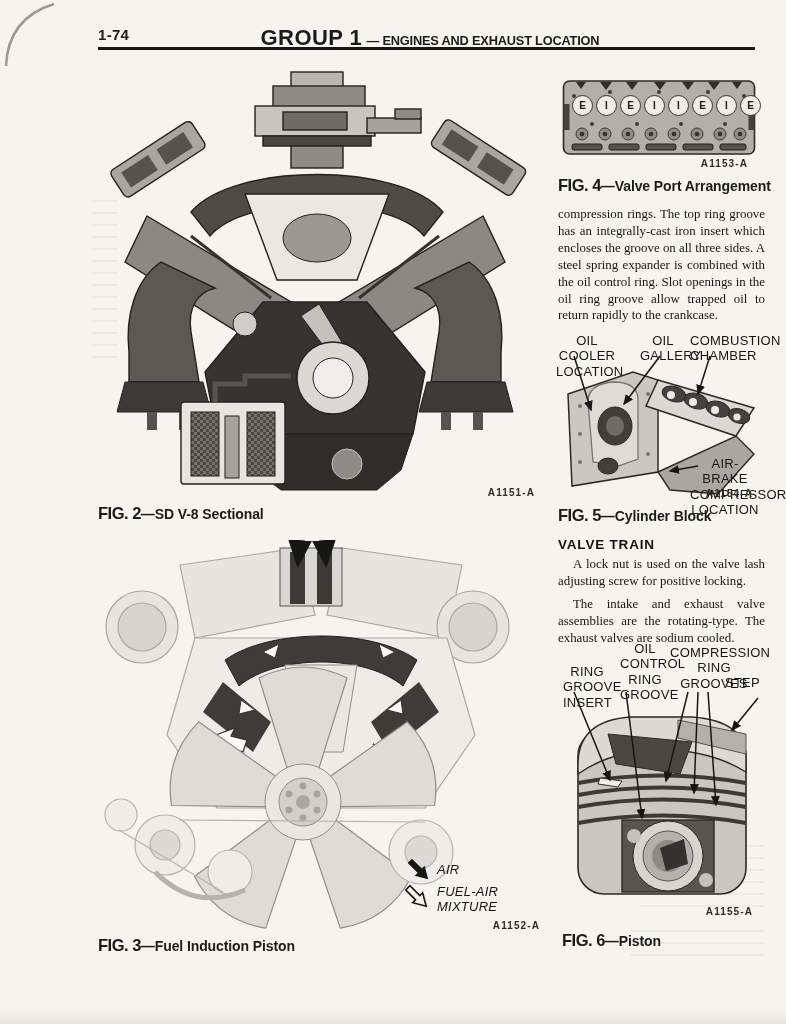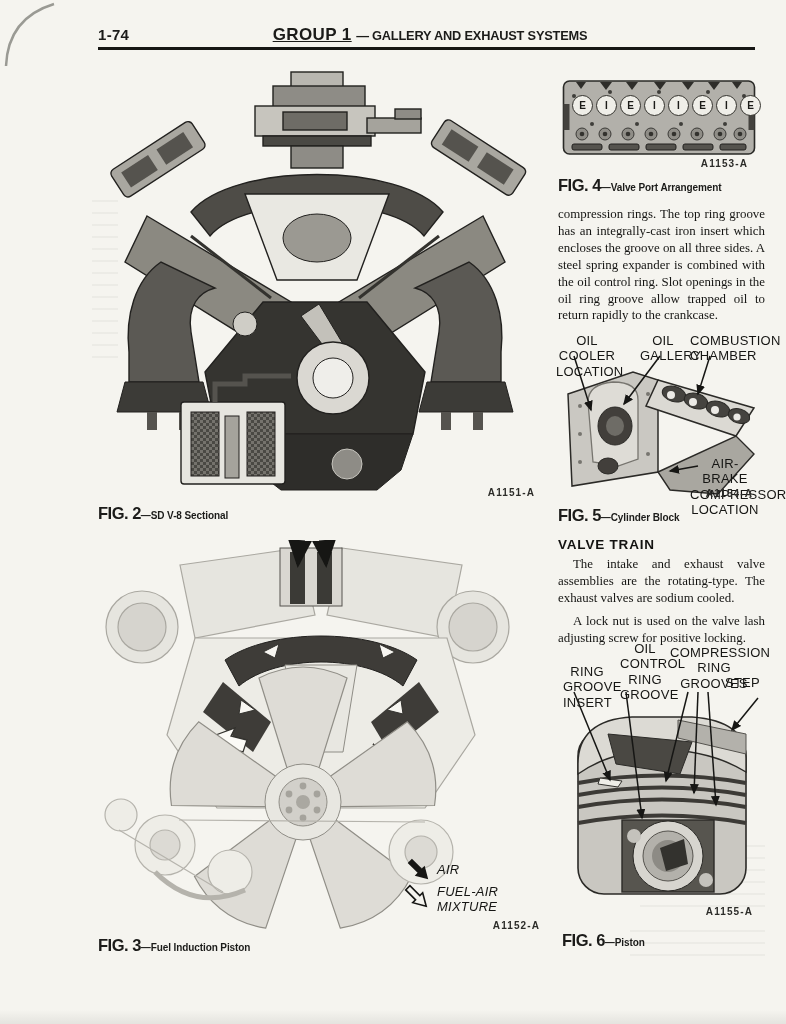--- a/index.html
+++ b/index.html
@@ -7,27 +7,27 @@
     position:relative;width:786px;height:1024px;margin:0 auto;
     background:#f5f4ef;
     font-family:"Liberation Sans",sans-serif;color:#1b1b19;overflow:hidden;
   }
   .page::after{content:"";position:absolute;left:0;bottom:0;width:100%;height:14px;
     background:linear-gradient(180deg,rgba(0,0,0,0) 0%,rgba(80,80,76,.10) 100%);pointer-events:none;}
   .abs{position:absolute;}
   
   .pagenum{font-size:15px;font-weight:700;letter-spacing:.3px;}
   .htitle{white-space:nowrap;}
-  .htitle .grp{font-size:17px;font-weight:800;letter-spacing:.4px;text-decoration:underline;}
+  .htitle .grp{font-size:22px;font-weight:800;letter-spacing:.4px;}
   .htitle .rest{font-size:12.8px;font-weight:700;letter-spacing:-0.2px;}
   .rule{background:#161614;height:3.2px;}
   
   .caption{white-space:nowrap;}
   .caption .figno{font-size:16.5px;font-weight:800;letter-spacing:-0.5px;}
-  .caption .figtitle{font-size:10px;font-weight:700;letter-spacing:-0.1px;margin-top:44px;}
+  .caption .figtitle{font-size:14px;font-weight:700;letter-spacing:-0.1px;margin-top:44px;}
   .photo-id{font-size:10px;font-weight:700;letter-spacing:1.1px;color:#2c2c29;}
   
   .fig-label{font-size:13px;line-height:1.18;letter-spacing:.25px;white-space:pre-line;
     text-align:center;color:#161614;font-weight:400;}
   .fig-label.left{text-align:left;font-style:italic;}
   
   .body-text{font-family:"Liberation Serif",serif;font-size:12.9px;line-height:1.31;
     text-align:justify;color:#151513;}
   .body-text p{margin:0 0 6px 0;}
   .body-text p.indent{text-indent:15px;}
@@ -51,21 +51,21 @@
     <path d="M6,66 Q8,18 54,4" fill="none" stroke="#9a9a94" stroke-width="2.5"></path>
   </svg>
 
   <div class="abs ghost" style="left:92px;top:200px;width:26px;height:165px"></div>
   <div class="abs ghost" style="left:640px;top:845px;width:125px;height:70px"></div>
   <div class="abs ghost" style="left:630px;top:930px;width:135px;height:30px"></div>
 
   <div class="abs pagenum" style="left:98px;top:26px">1-74</div>
   <div class="abs htitle" style="left:240px;top:25px;width:380px;text-align:center">
     <span class="grp">GROUP 1</span>
-    <span class="rest">— GALLERY AND EXHAUST SYSTEMS</span>
+    <span class="rest">— ENGINES AND EXHAUST LOCATION</span>
   </div>
   <div class="abs rule" style="left:98px;top:47px;width:657px"></div>
 
   <svg class="abs" style="left:95px;top:66px" width="440" height="428" viewBox="0 0 440 428">
     <defs>
       <pattern id="media" width="6" height="6" patternUnits="userSpaceOnUse">
         <rect width="6" height="6" fill="#75736d"></rect>
         <rect width="3" height="3" fill="#4a4944"></rect>
           <rect x="3" y="3" width="3" height="3" fill="#4a4944"></rect>
       </pattern>
@@ -360,22 +360,22 @@
   <div class="abs fig-label" style="left:690px;top:456px;width:70px">AIR-BRAKE
 COMPRESSOR
 LOCATION</div>
   <div class="abs photo-id" style="left:678px;top:488px;width:75px;text-align:right">A1154-A</div>
   <div class="abs caption" style="left:558px;top:506px">
     <span class="figno">FIG. 5</span><span class="figtitle">—Cylinder Block</span>
   </div>
 
   <div class="abs sect-head" style="left:558px;top:537px">VALVE TRAIN</div>
   <div class="abs body-text" style="left:558px;top:556px;width:207px">
+    <p class="indent">A lock nut is used on the valve lash adjusting screw for positive locking.</p>
     <p class="indent">The intake and exhaust valve assemblies are the rotating-type. The exhaust valves are sodium cooled.</p>
-    <p class="indent">A lock nut is used on the valve lash adjusting screw for positive locking.</p>
   </div>
 
   <div class="abs fig-label" style="left:620px;top:641px;width:50px">OIL
 CONTROL
 RING
 GROOVE</div>
   <div class="abs fig-label" style="left:670px;top:645px;width:88px">COMPRESSION
 RING GROOVES</div>
   <div class="abs fig-label" style="left:563px;top:664px;width:48px">RING
 GROOVE

